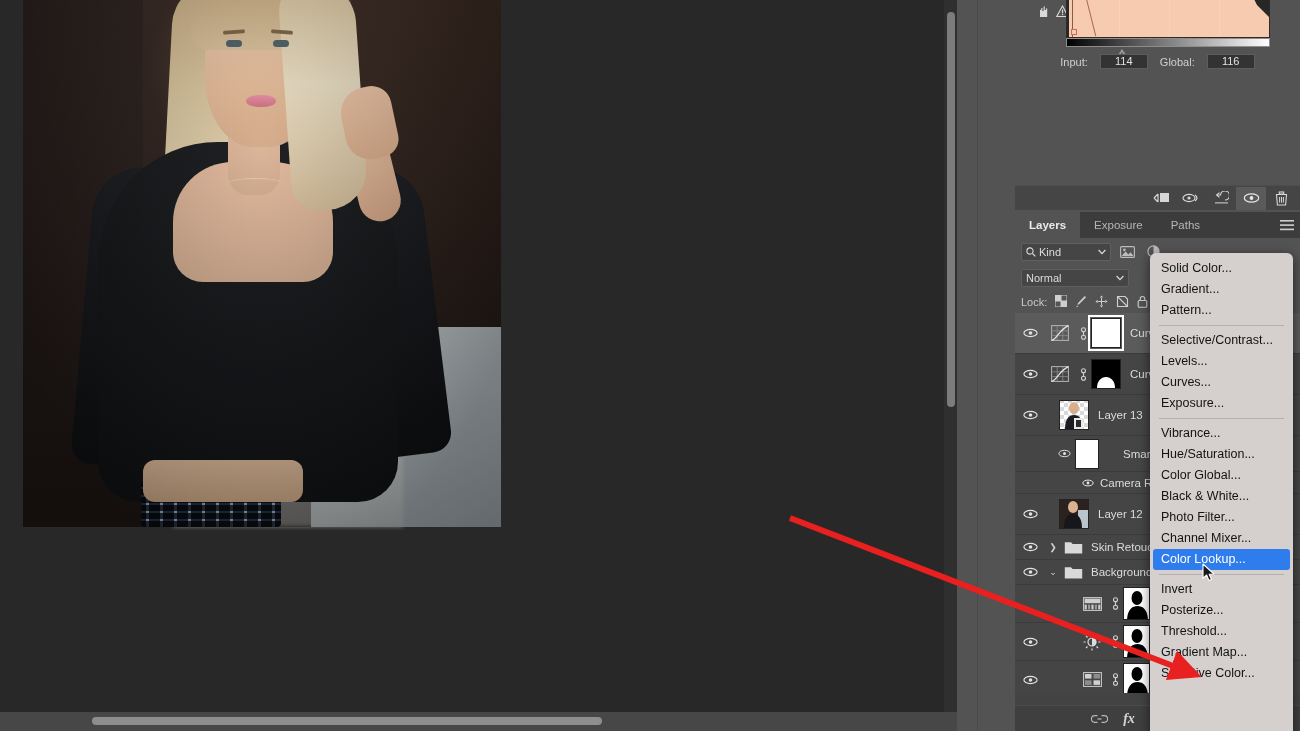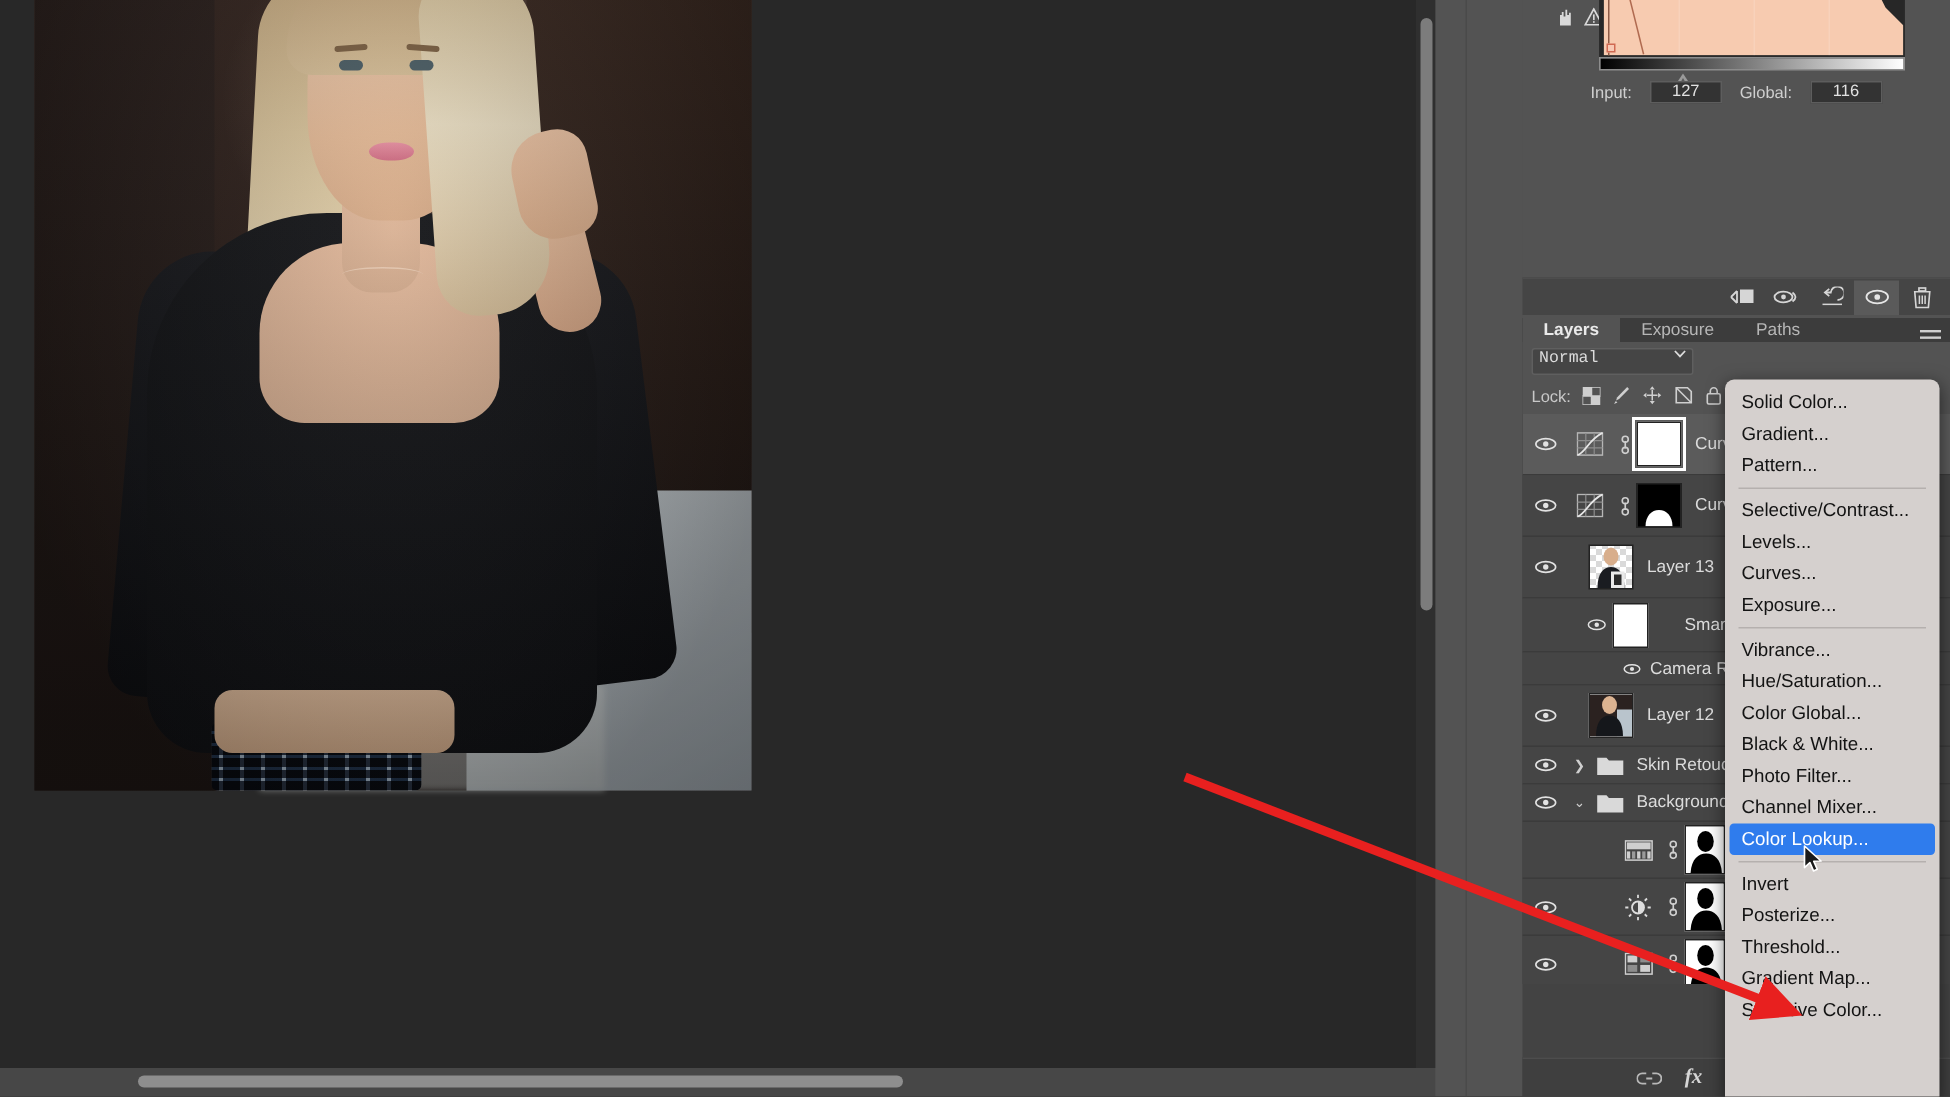--- a/index.html
+++ b/index.html
@@ -151,35 +151,35 @@
 
   
   #props-toolbar{ position:absolute; left:0; top:185px; width:285px; height:25px;
      background:#454545; border-top:1px solid #4d4d4d; display:flex;
      justify-content:flex-end; align-items:center; padding-right:4px; gap:0;}
   .ptb{ width:30px; height:23px; display:flex; align-items:center; justify-content:center; cursor:pointer;}
   .ptb.active{ background:#5a5a5a;}
 
   
   #layers-panel{ position:absolute; left:0; top:212px; width:285px; height:519px; background:#434343;}
-  #tabbar{ position:relative; width:285px; height:16px; background:#3c3c3c; display:flex; align-items:stretch;}
+  #tabbar{ position:relative; width:285px; height:26px; background:#3c3c3c; display:flex; align-items:stretch;}
   .tab{ padding:0 14px; display:flex; align-items:center; font-size:11.5px; color:#b6b6b6; cursor:pointer;}
   .tab.active{ background:#535353; color:#eaeaea; font-weight:bold;}
   #panel-menu-icon{ position:absolute; right:6px; top:8px; cursor:pointer;}
 
   #filter-row{ position:relative; height:27px; background:#535353; display:flex; align-items:center;
                padding:0 6px; gap:6px;}
   #kind-select{ width:90px; height:18px; background:#454545; border:1px solid #5f5f5f;
      border-radius:2px; display:flex; align-items:center; padding:0 4px; gap:3px; font-size:11px; color:#dcdcdc;}
   .filt-ic{ width:20px; height:18px; display:flex; align-items:center; justify-content:center; opacity:.85;}
 
   #blend-row{ position:relative; height:26px; background:#535353; display:flex; align-items:center; padding:0 6px;}
   #blend-select{ width:108px; height:18px; background:#454545; border:1px solid #5f5f5f;
-     border-radius:2px; display:flex; justify-content:space-between;
-     padding:0 4px; font-size:11px; color:#dcdcdc;font-family:Liberation Mono, monospace;}
+     border-radius:2px; display:flex; align-items:center; justify-content:space-between;
+     padding:0 4px; font-size:11px; color:#dcdcdc;}
 
   #lock-row{ position:relative; height:22px; background:#535353; display:flex; align-items:center;
              padding:0 6px; gap:8px; font-size:11px; color:#c8c8c8;}
 
   #layer-list{ position:relative; width:285px; height:380px; background:#454545; overflow:hidden;}
   .layer-row{ position:relative; height:41px; display:flex; align-items:center;
      border-bottom:1px solid #3b3b3b; background:#454545; cursor:pointer;}
   .layer-row.selected{ background:#5b5b5b;}
   .layer-row.sub{ background:#454545;}
   .eye{ width:30px; display:flex; align-items:center; justify-content:center;}
@@ -290,21 +290,21 @@
         </div>
       </div>
       <div id="gradbar"></div>
       <div class="tri" id="tri-black"></div>
       <div id="tri-black-in"></div>
 
     </div>
 
     <div id="io-row">
       <span class="io-label">Input:</span>
-      <span class="io-field">127</span>
+      <span class="io-field">114</span>
       <span class="io-label">Global:</span>
       <span class="io-field">116</span>
     </div>
   </div>
 
   <div id="props-toolbar">
     <div class="ptb">
       <svg width="17" height="14" viewBox="0 0 17 14">
         <rect x="7" y="2" width="9" height="9" fill="#d6d6d6"></rect>
         <path d="M5 3 L5 11 M5 11 L1 7 M1 7 L5 3" fill="none" stroke="#d6d6d6" stroke-width="1.2"></path>
@@ -353,20 +353,45 @@
       </div>
       <div id="panel-menu-icon">
         <svg width="14" height="11" viewBox="0 0 14 11">
           <rect y="0" width="14" height="1.6" fill="#cfcfcf"></rect>
           <rect y="4.3" width="14" height="1.6" fill="#cfcfcf"></rect>
           <rect y="8.6" width="14" height="1.6" fill="#cfcfcf"></rect>
         </svg>
       </div>
     </div>
 
+    <div id="filter-row">
+      <div id="kind-select">
+        <svg width="10" height="10" viewBox="0 0 10 10">
+          <circle cx="4" cy="4" r="3.1" fill="none" stroke="#dcdcdc" stroke-width="1.1"></circle>
+          <path d="M6.4 6.4 L9.3 9.3" stroke="#dcdcdc" stroke-width="1.2"></path>
+        </svg>
+        <span style="flex:1">Kind</span>
+        <svg width="8" height="6" viewBox="0 0 8 6">
+          <path d="M0.6 1 L4 4.6 L7.4 1" fill="none" stroke="#dcdcdc" stroke-width="1.2"></path>
+        </svg>
+      </div>
+      <div class="filt-ic">
+        <svg width="15" height="12" viewBox="0 0 15 12">
+          <rect x="0.6" y="0.6" width="13.8" height="10.8" rx="1" fill="none" stroke="#cfcfcf" stroke-width="1.1"></rect>
+          <circle cx="4.4" cy="3.9" r="1.3" fill="#cfcfcf"></circle>
+          <path d="M1.5 10 L5.6 5.6 L8.4 8.4 L10.6 6.3 L13.6 10 Z" fill="#cfcfcf"></path>
+        </svg>
+      </div>
+      <div class="filt-ic">
+        <svg width="13" height="13" viewBox="0 0 13 13">
+          <circle cx="6.5" cy="6.5" r="5.6" fill="none" stroke="#cfcfcf" stroke-width="1.1"></circle>
+          <path d="M6.5 0.9 A5.6 5.6 0 0 1 6.5 12.1 Z" fill="#cfcfcf"></path>
+        </svg>
+      </div>
+    </div>
 
     <div id="blend-row">
       <div id="blend-select">
         <span>Normal</span>
         <svg width="8" height="6" viewBox="0 0 8 6">
           <path d="M0.6 1 L4 4.6 L7.4 1" fill="none" stroke="#dcdcdc" stroke-width="1.2"></path>
         </svg>
       </div>
     </div>
 

